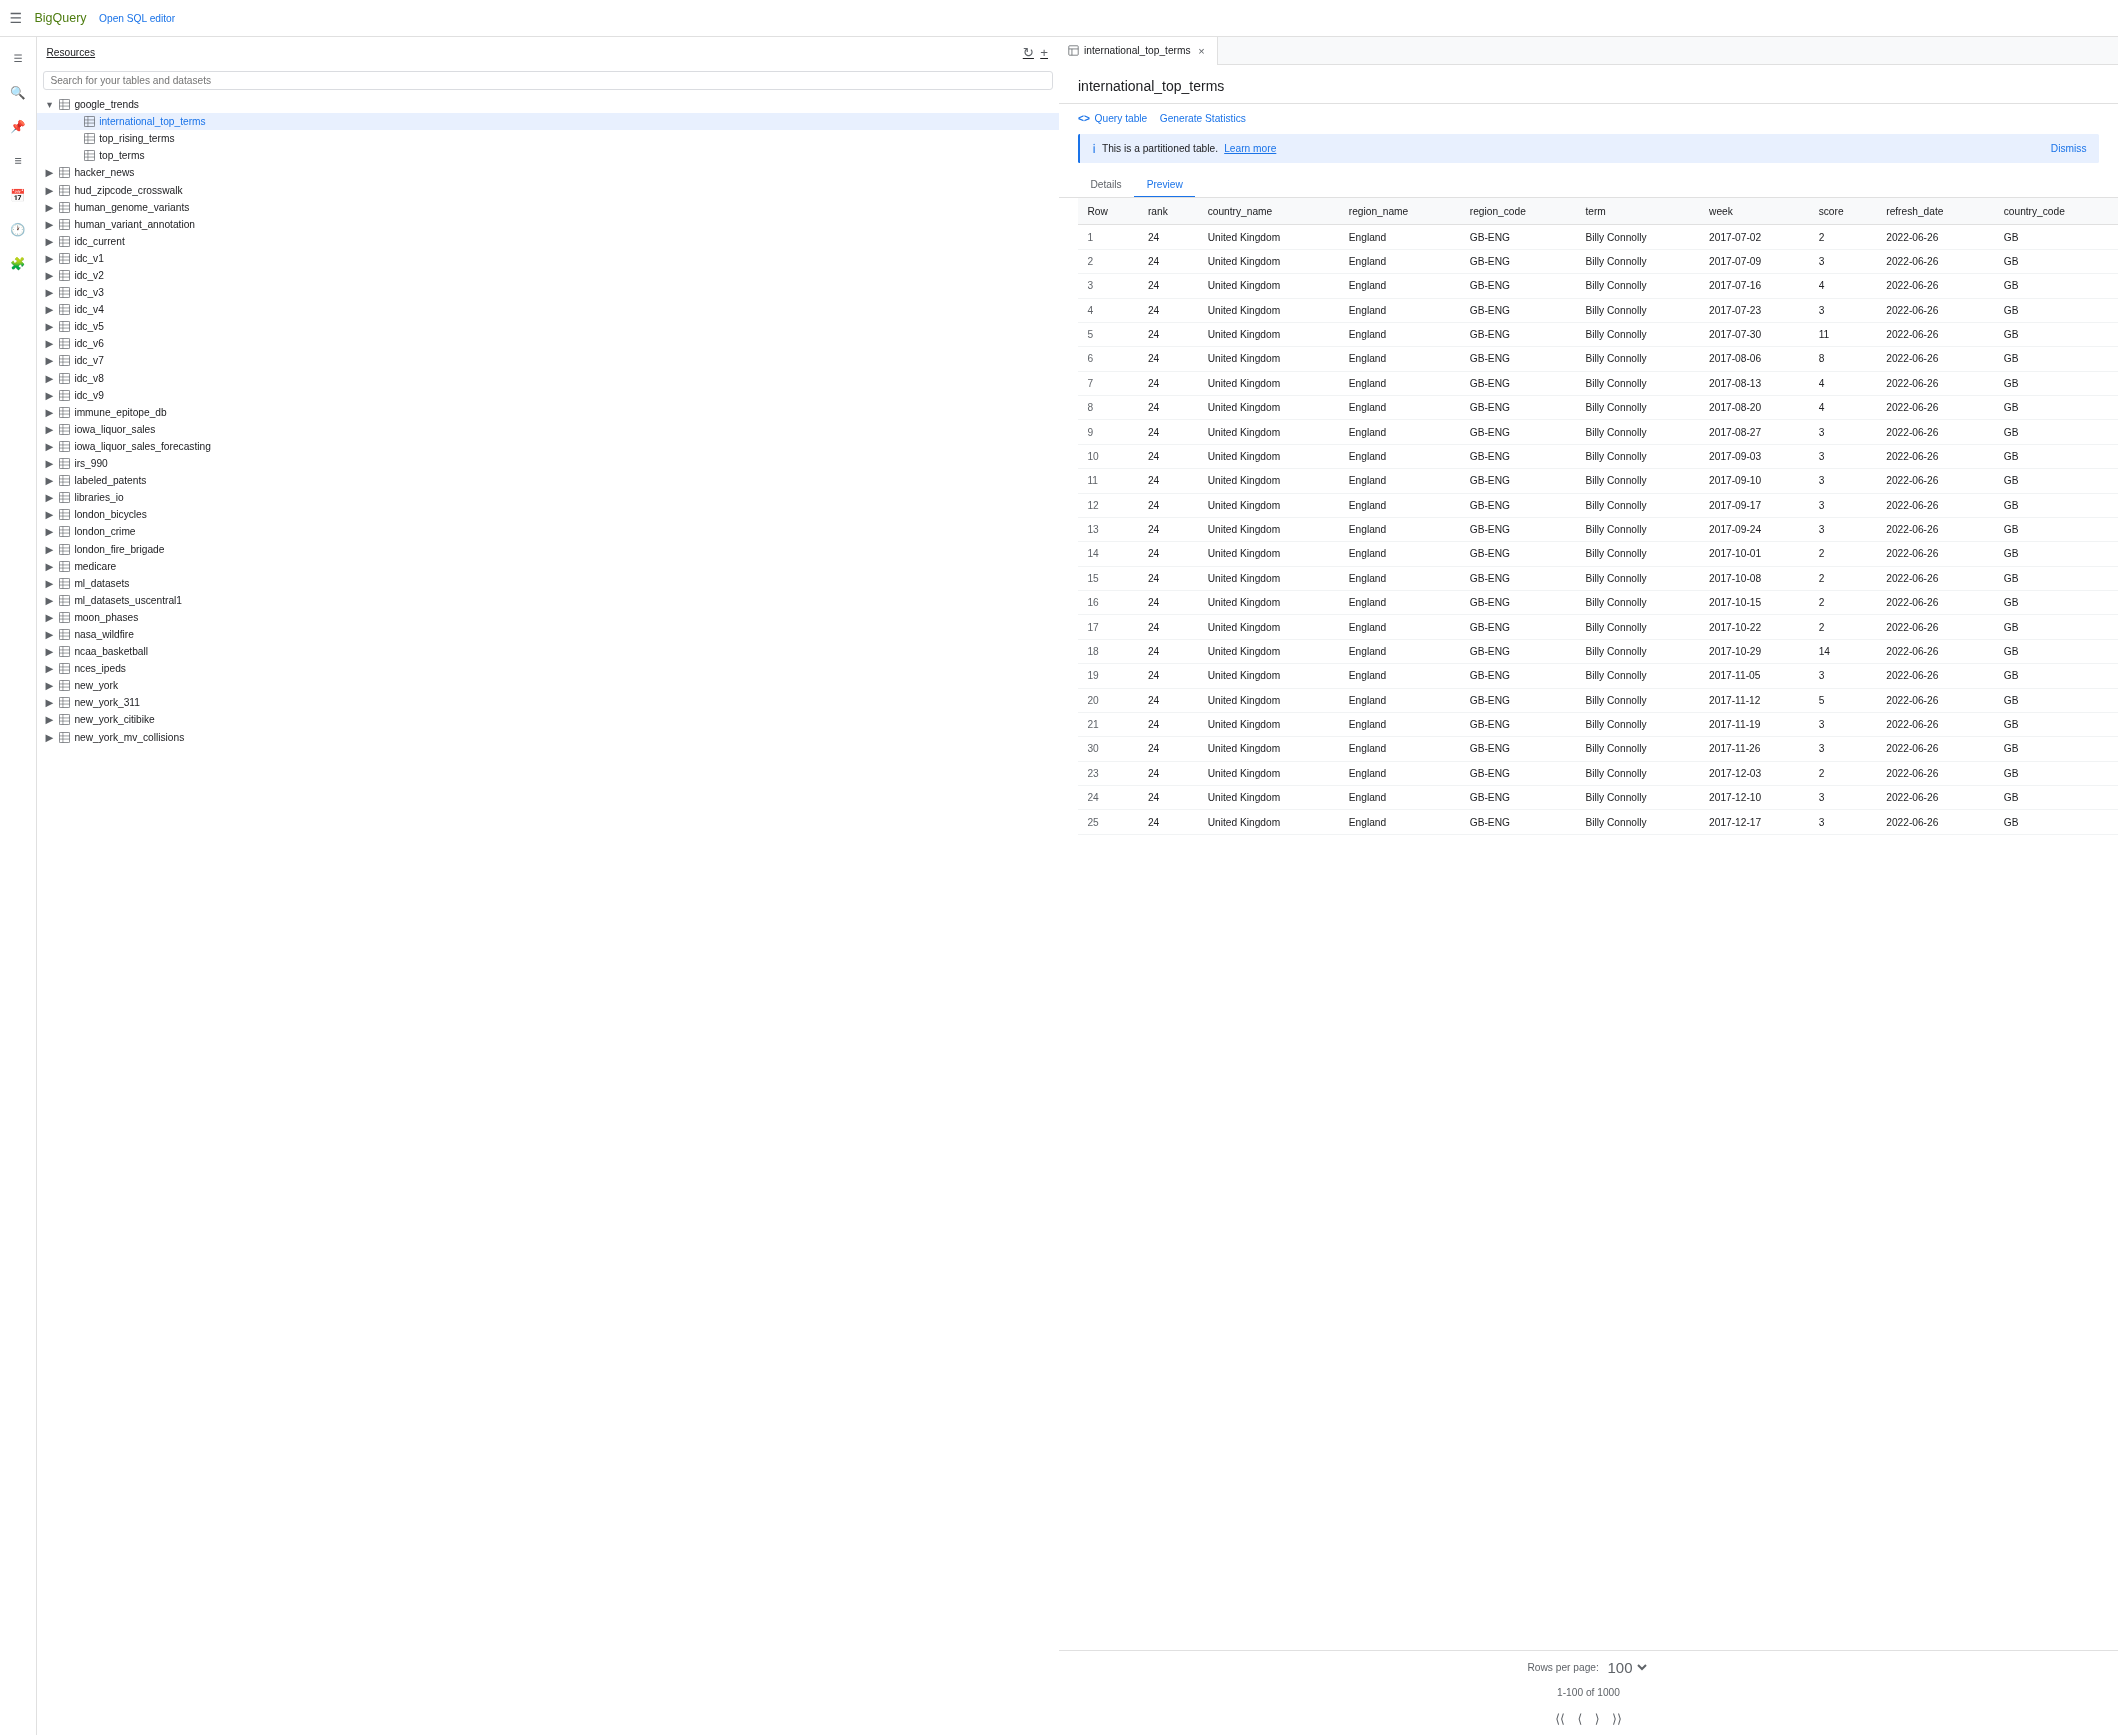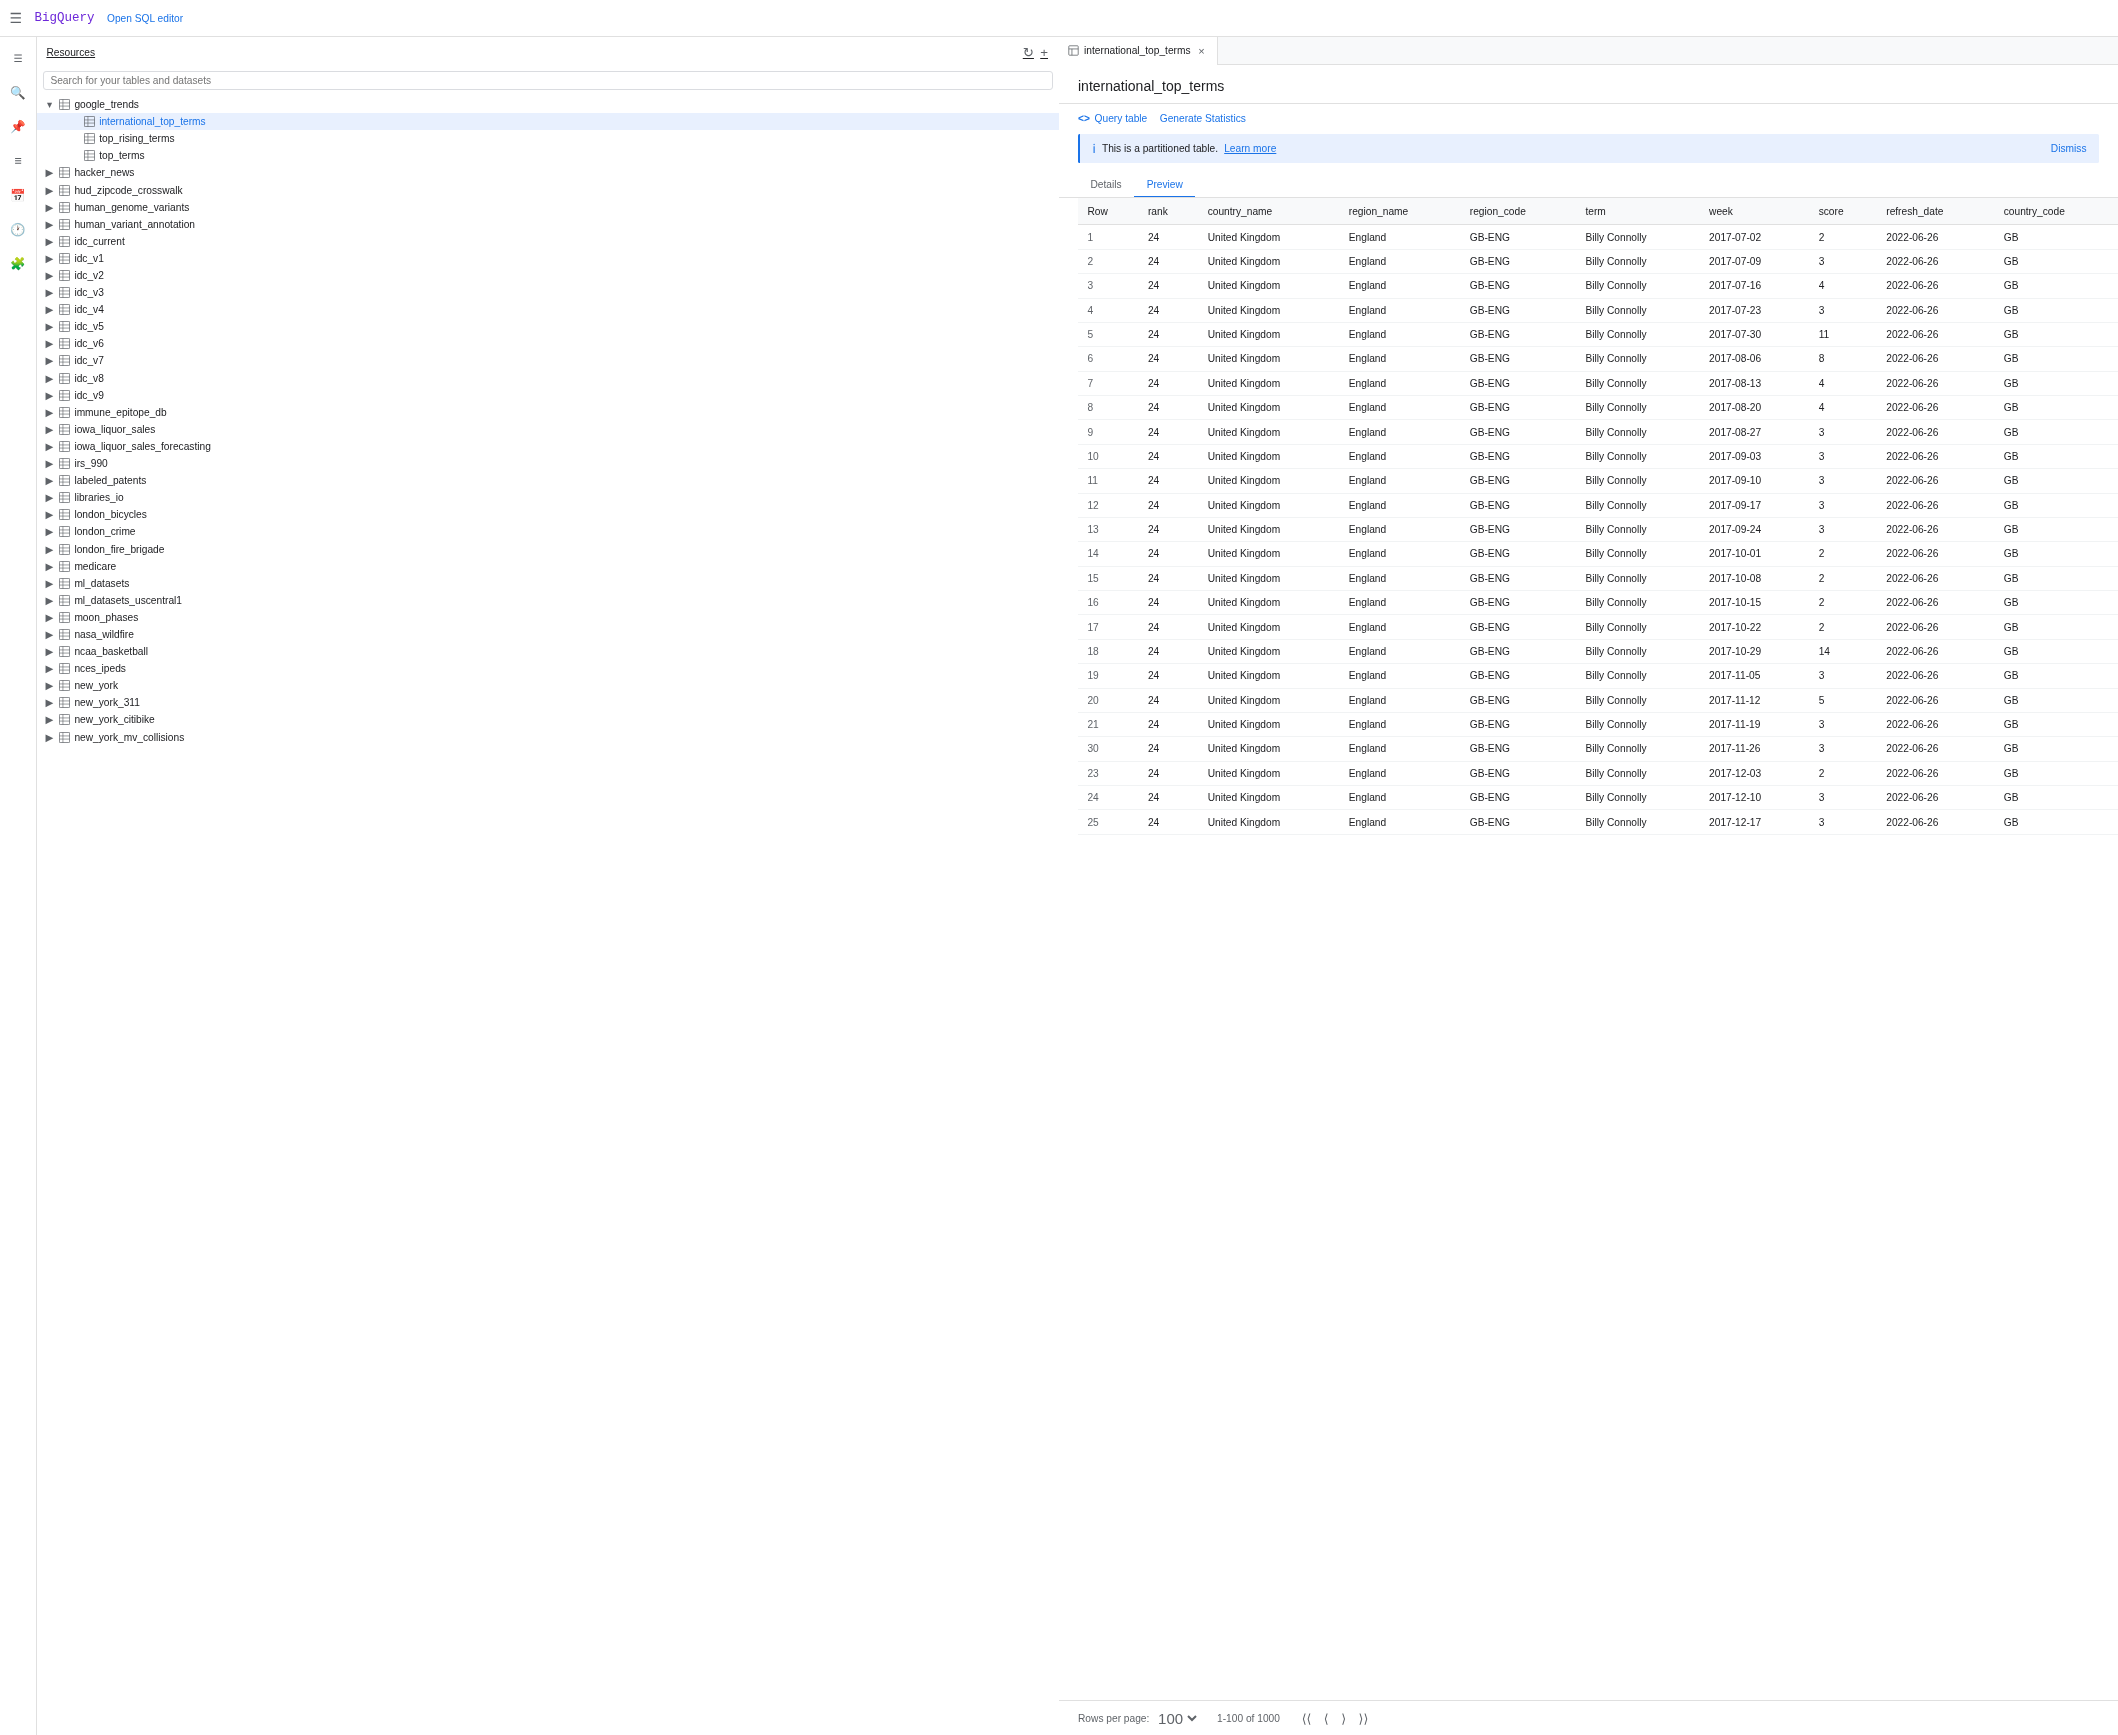--- a/index.html
+++ b/index.html
@@ -1,20 +1,20 @@
 <!DOCTYPE html>
 <html style="font-size:12.5px"><head>
   <meta charset="utf-8">
   <style>
     * { box-sizing: border-box; margin: 0; padding: 0; }
     body { font-family: 'Google Sans', Arial, sans-serif; font-size: 10.2px; background: #fff; display: flex; flex-direction: column; height: 100vh; overflow: hidden; }
 
     
     .topbar { display: flex; align-items: center; height: 37px; background: #fff; border-bottom: 0.8px solid #e0e0e0; padding: 0 9.4px; gap: 12.5px; flex-shrink: 0; }
-    .topbar-logo { font-size: 12.5px; font-weight: 500; color: #6d28d9; font-family: Liberation Mono, monospace; }
+    .topbar-logo { font-size: 12.5px; font-weight: 500; color: #4d7c0f; }
     .topbar-open-sql { color: #1a73e8; font-size: 10.2px; cursor: pointer; border: none; background: none; }
 
     
     .main-layout { display: flex; flex: 1; overflow: hidden; }
     .sidebar-icons { width: 37px; border-right: 0.8px solid #e0e0e0; display: flex; flex-direction: column; align-items: center; padding-top: 6.2px; gap: 3.1px; flex-shrink: 0; }
     .sidebar-with-icons { display: flex; flex: 1; overflow: hidden; }
     .sidebar-panel { flex: 1; display: flex; flex-direction: column; overflow: hidden; }
 
     .sidebar-header { display: flex; align-items: center; justify-content: space-between; padding: 6.2px 9.4px; font-size: 10.2px; font-weight: 500; color: #202124; flex-shrink: 0; text-decoration: underline; }
     .sidebar-header-actions { display: flex; gap: 3.1px; }
@@ -60,21 +60,21 @@
 
     
     .table-area { flex: 1; overflow: auto; padding: 0 0 0 19px; }
     table { border-collapse: collapse; font-size: 10.2px; width: 100%; }
     thead th { background: #f8f9fa; border-bottom: 0.8px solid #e0e0e0; padding: 7.8px 9.4px; text-align: left; color: #202124; font-weight: 500; white-space: nowrap; position: sticky; top: 0; z-index: 1; }
     tbody tr { border-bottom: 0.8px solid #f1f3f4; }
     tbody td { padding: 6.2px 9.4px; color: #202124; white-space: nowrap; }
     .row-num { color: #5f6368; }
 
     
-    .table-footer { display: flex; align-items: center; justify-content: flex-start; padding: 6.2px 19px; border-top: 0.8px solid #e0e0e0; gap: 17px; font-size: 10.2px; color: #5f6368; flex-shrink: 0; }
+    .table-footer { display: flex; align-items: center; justify-content: flex-start; padding: 6.2px 19px; border-top: 0.8px solid #e0e0e0; gap: 10px; font-size: 10.2px; color: #5f6368; flex-shrink: 0; flex-direction: column; }
     .footer-nav { display: flex; align-items: center; gap: 3.1px; }
     .footer-nav button { background: none; border: none; cursor: pointer; color: #5f6368; padding: 3.1px 4.7px; display: flex; align-items: center; font-size: 12.5px; }
     .rows-per-page { display: flex; align-items: center; gap: 4.7px; }
     .rows-select { border: none; font-size: 15px; color: #5f6368; background: none; cursor: pointer; }
 
     
     ::-webkit-scrollbar { width: 6.2px; height: 6.2px; }
     ::-webkit-scrollbar-track { background: transparent; }
     ::-webkit-scrollbar-thumb { background: #dadce0; border-radius: 3.1px; }
 

